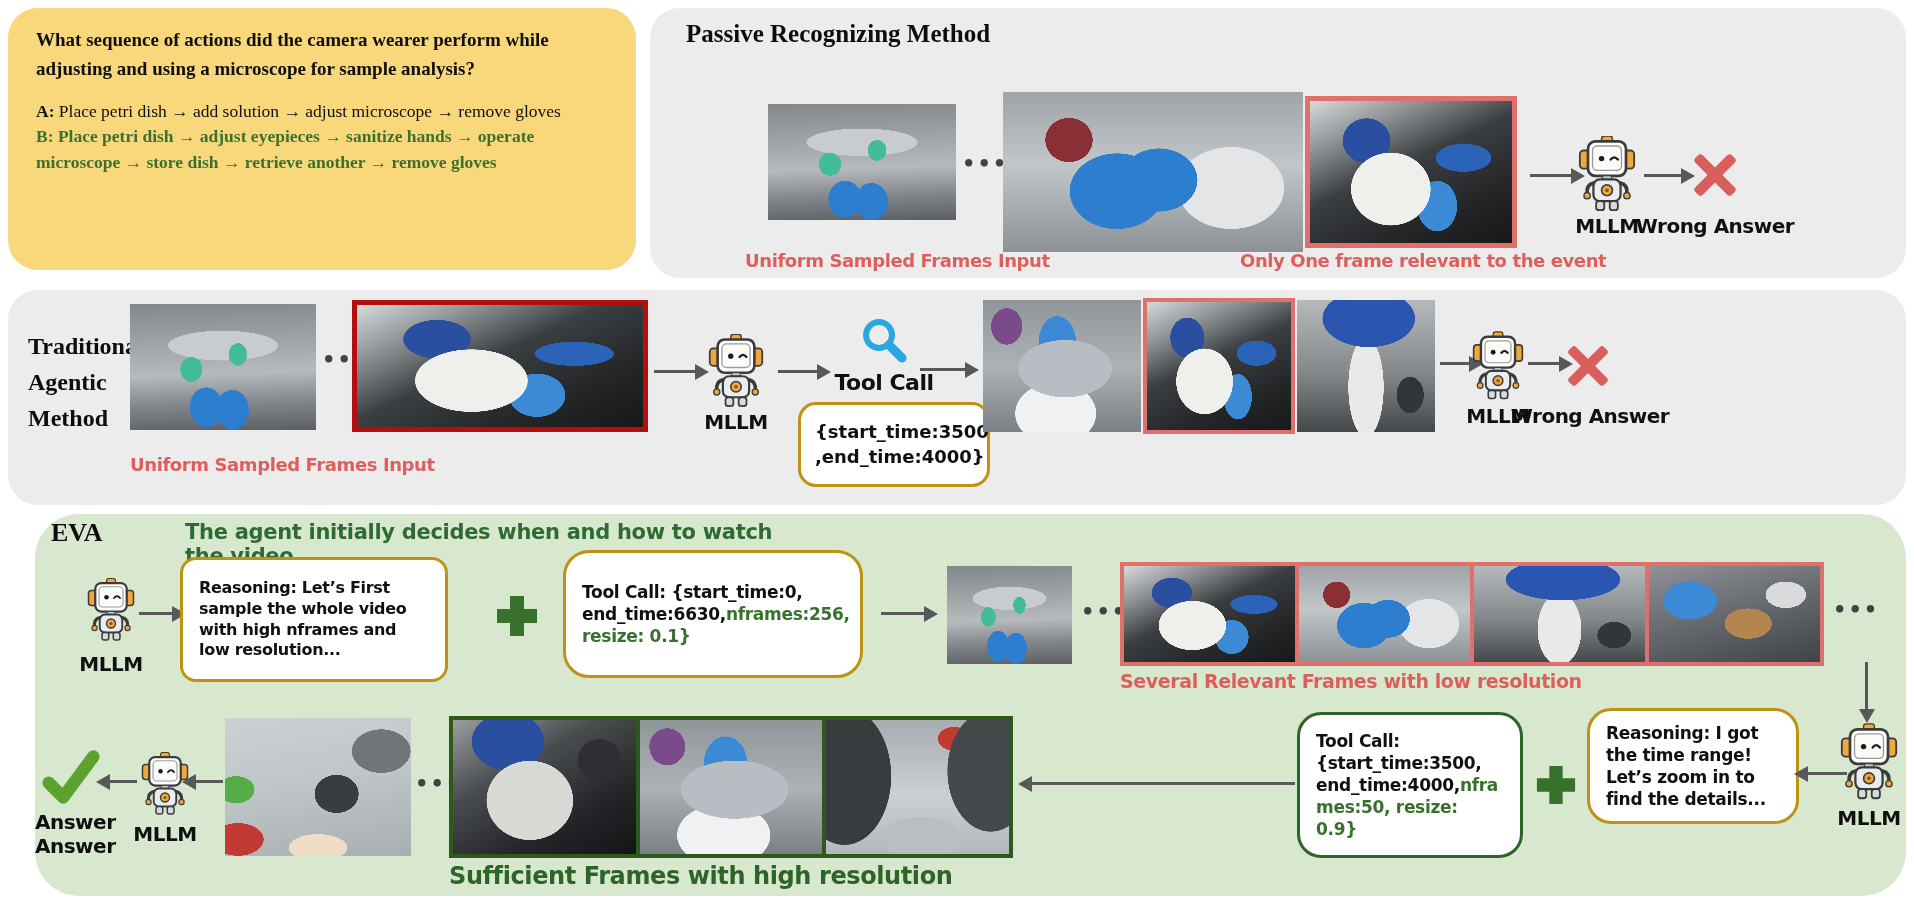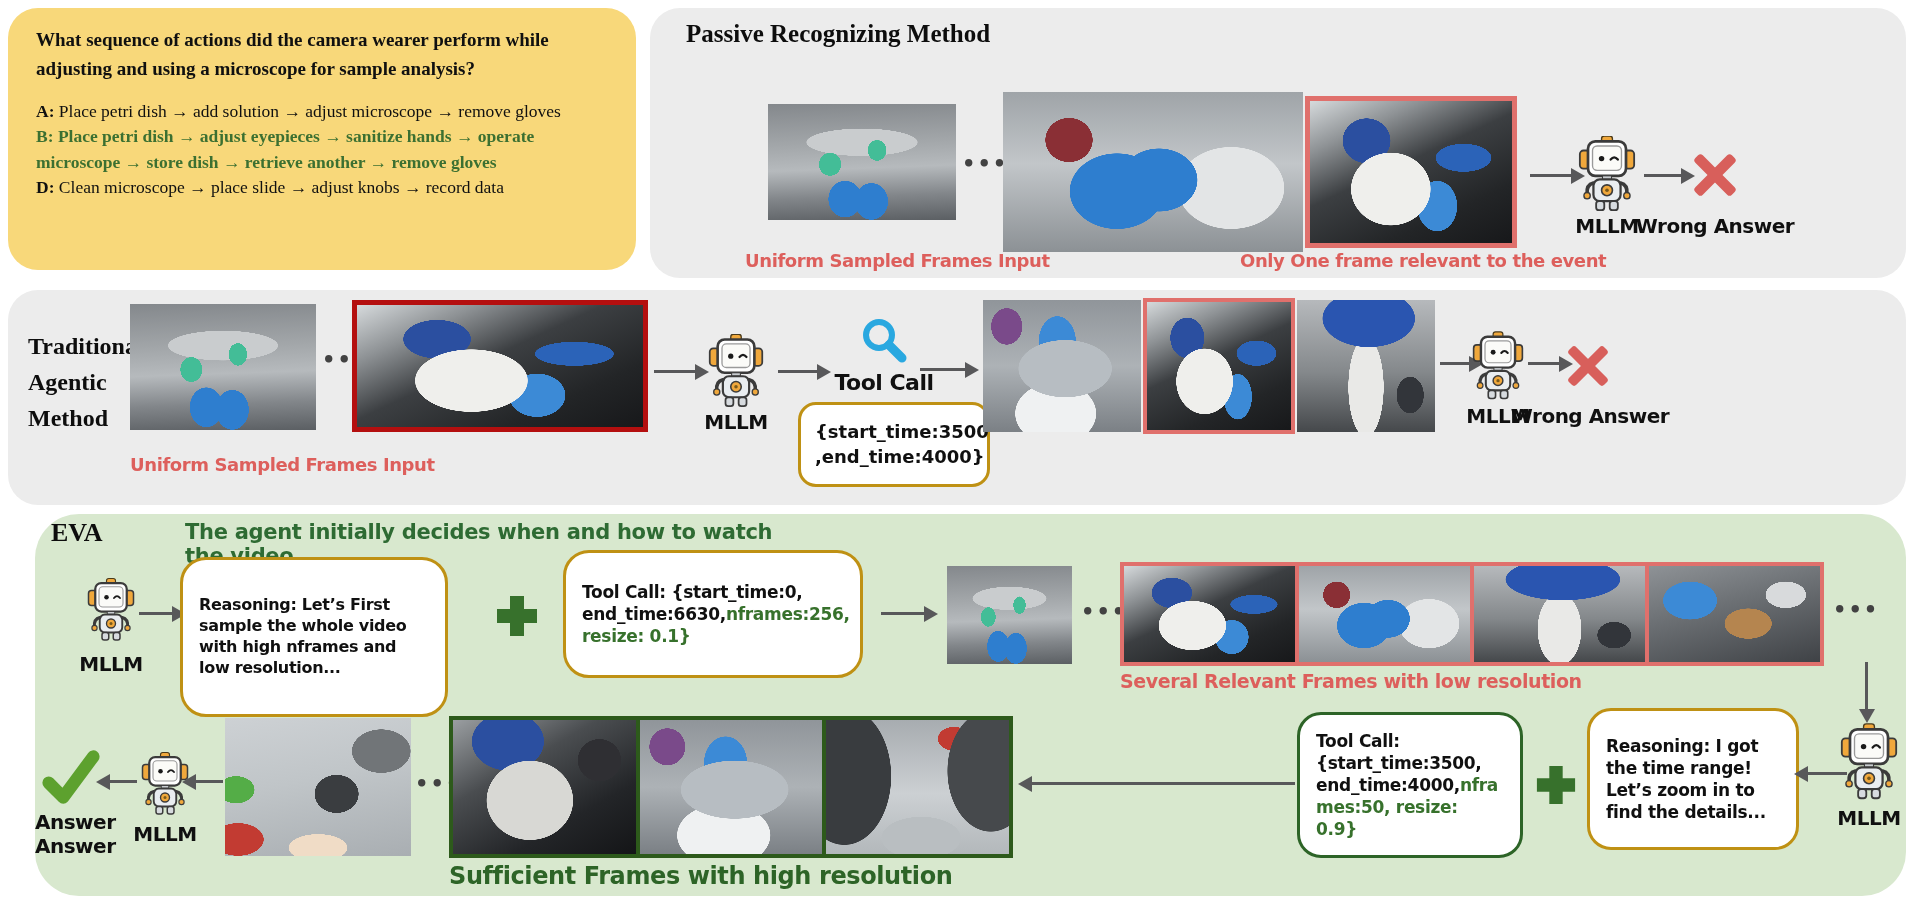--- a/index.html
+++ b/index.html
@@ -142,21 +142,20 @@
     <line x1="29" y1="29" x2="42" y2="42" stroke="#29a8e0" stroke-width="9" stroke-linecap="round"></line>
   </symbol>
 </svg>
 
 <div class="canvas">
 
   <section class="panel q-panel" style="left:8px;top:8px;width:628px;height:262px">
     <p class="q-text">What sequence of actions did the camera wearer perform while adjusting and using a microscope for sample analysis?</p>
     <p class="opt"><b>A:</b><span> Place petri dish → add solution → adjust microscope → remove gloves</span></p>
     <p class="opt opt-b"><b>B:</b><span> Place petri dish → adjust eyepieces → sanitize hands → operate microscope → store dish → retrieve another → remove gloves</span></p>
-    <p class="opt"><b>D:</b><span> Clean microscope → place slide → adjust knobs → record data</span></p>
   </section>
 
   <section class="panel" style="left:650px;top:8px;width:1256px;height:270px;background:#ececec">
     <div class="abs ttl serif" style="left:36px;top:12px;font-size:25px">Passive Recognizing Method</div>
     <div class="frame sc-hood-far" style="left:118px;top:96px;width:188px;height:116px"></div>
     <div class="dots" style="left:312px;top:144px">•••</div>
     <div class="frame sc-hood-close" style="left:353px;top:84px;width:300px;height:160px"></div>
     <div class="frame sc-scope-room b-salmon" style="left:655px;top:88px;width:212px;height:152px"></div>
     <div class="arrow-h head-right" style="left:880px;top:166px;width:42px"></div>
     <svg class="abs" style="left:928px;top:128px;width:58px;height:76px">
@@ -212,21 +211,21 @@
 
   <section class="panel" style="left:35px;top:514px;width:1871px;height:382px;background:#d8e8ce;border-radius:44px">
     <div class="abs ttl serif" style="left:16px;top:4px;font-size:26px">EVA</div>
     <div class="abs" style="left:150px;top:6px;width:620px;font-weight:bold;font-size:21px;color:#2e6b33;letter-spacing:-0.3px">The agent initially decides when and how to watch the video.</div>
 
     <svg class="abs" style="left:52px;top:56px;width:48px;height:80px">
         <use href="#sym-robot"></use>
       </svg>
     <div class="lbl" style="left:30px;top:138px;width:92px">MLLM</div>
     <div class="arrow-h head-right" style="left:104px;top:98px;width:34px"></div>
-    <div class="box gold" style="left:145px;top:43px;width:268px;height:160px;border-radius:26px">
+    <div class="box gold" style="left:145px;top:43px;width:268px;height:125px;border-radius:16px">
       <div class="box-text" style="font-size:16px"><span>Reasoning: Let’s</span><span> First sample the whole video with high nframes and low resolution...</span></div>
     </div>
     <svg class="abs" style="left:460px;top:80px;width:44px;height:44px">
         <use href="#sym-plus"></use>
       </svg>
     <div class="box gold" style="left:528px;top:36px;width:300px;height:128px;border-radius:26px">
       <div class="box-text" style="font-size:17px"><span>Tool Call: {start_time:0, end_time:6630,</span><span class="grn">nframes:256, resize: 0.1}</span></div>
     </div>
     <div class="arrow-h head-right" style="left:846px;top:98px;width:44px"></div>
     <div class="frame sc-hood-far" style="left:912px;top:52px;width:125px;height:98px"></div>
@@ -262,21 +261,21 @@
     <div class="cap grncap" style="left:414px;top:348px;width:564px;font-size:24px">Sufficient Frames with high resolution</div>
     <div class="arrow-h head-left" style="left:996px;top:268px;width:264px"></div>
     <div class="box greenb" style="left:1262px;top:198px;width:226px;height:146px;border-radius:24px">
       <div class="box-text" style="font-size:17px;overflow-wrap:anywhere">
         <span style="display:block">Tool Call:</span><span>{start_time:3500, end_time:4000,</span><span class="grn">nframes:50, resize: 0.9}</span>
       </div>
     </div>
     <svg class="abs" style="left:1500px;top:250px;width:42px;height:42px">
         <use href="#sym-plus"></use>
       </svg>
-    <div class="box gold" style="left:1552px;top:194px;width:212px;height:142px;border-radius:24px">
+    <div class="box gold" style="left:1552px;top:194px;width:212px;height:116px;border-radius:24px">
       <div class="box-text" style="font-size:17px">Reasoning: I got the time range! Let’s zoom in to find the details...</div>
     </div>
     <div class="arrow-h head-left" style="left:1772px;top:258px;width:40px"></div>
     <svg class="abs" style="left:1805px;top:208px;width:58px;height:80px">
         <use href="#sym-robot"></use>
       </svg>
     <div class="lbl" style="left:1788px;top:292px;width:92px">MLLM</div>
   </section>
 
 </div>

